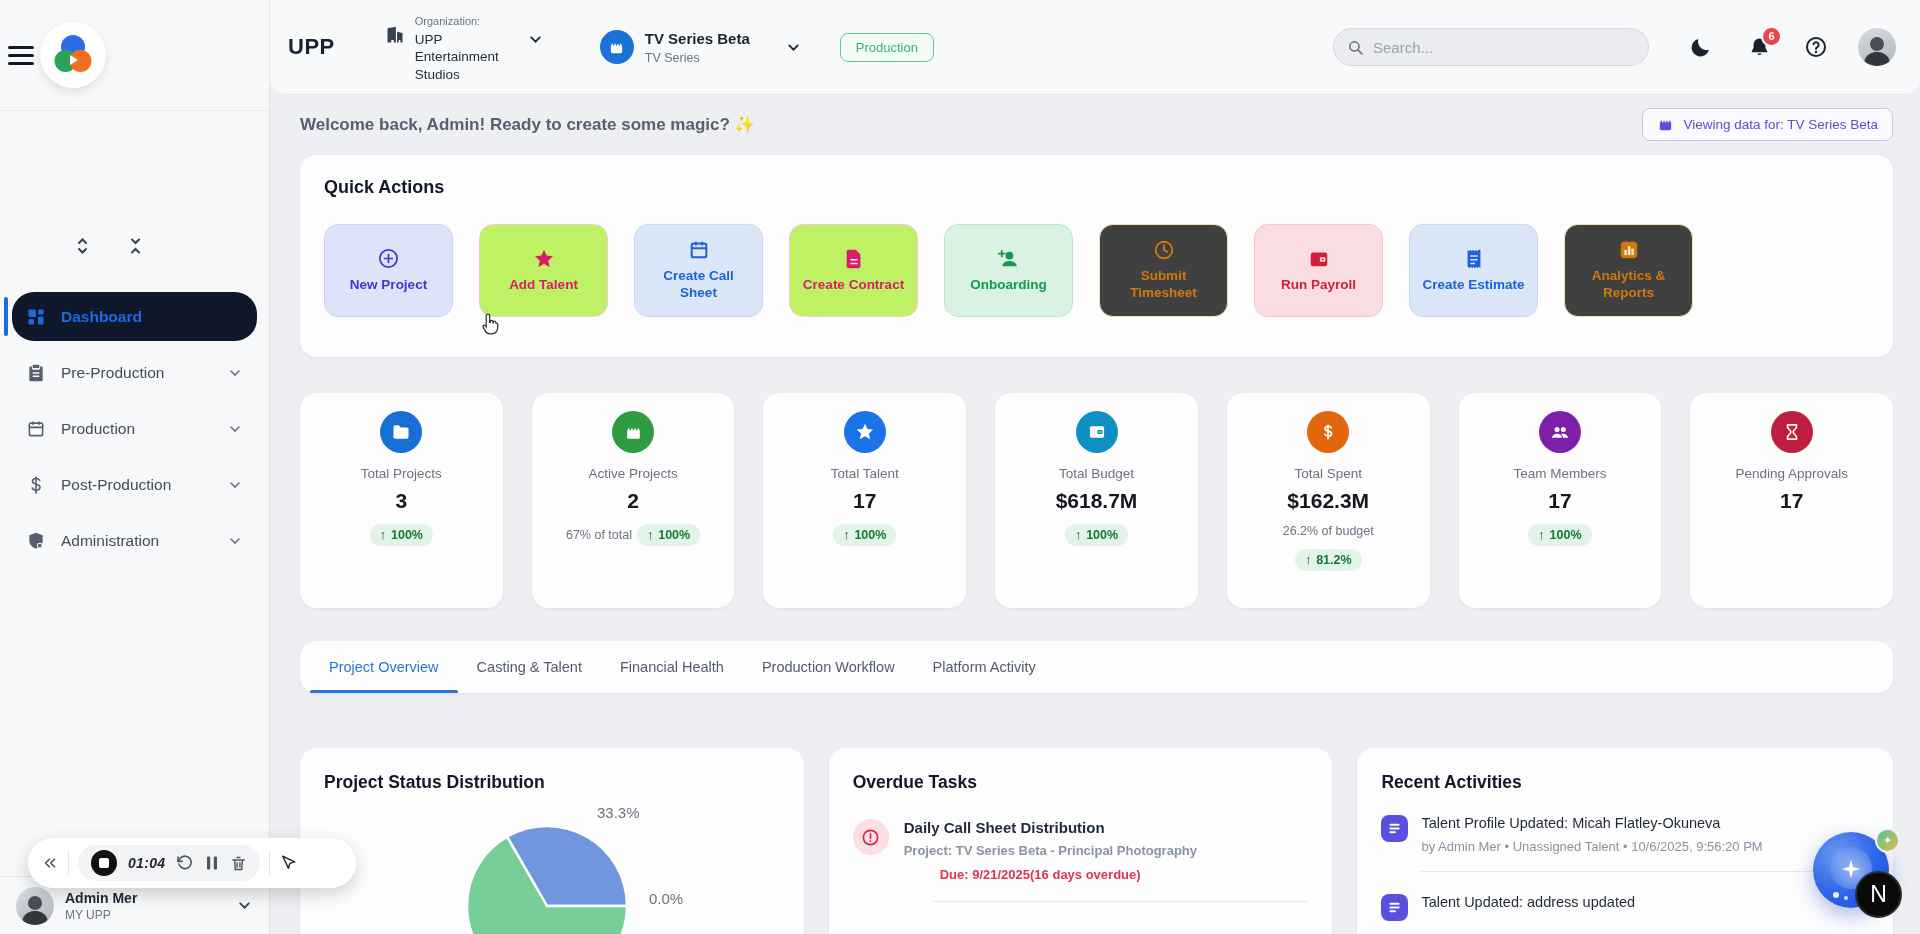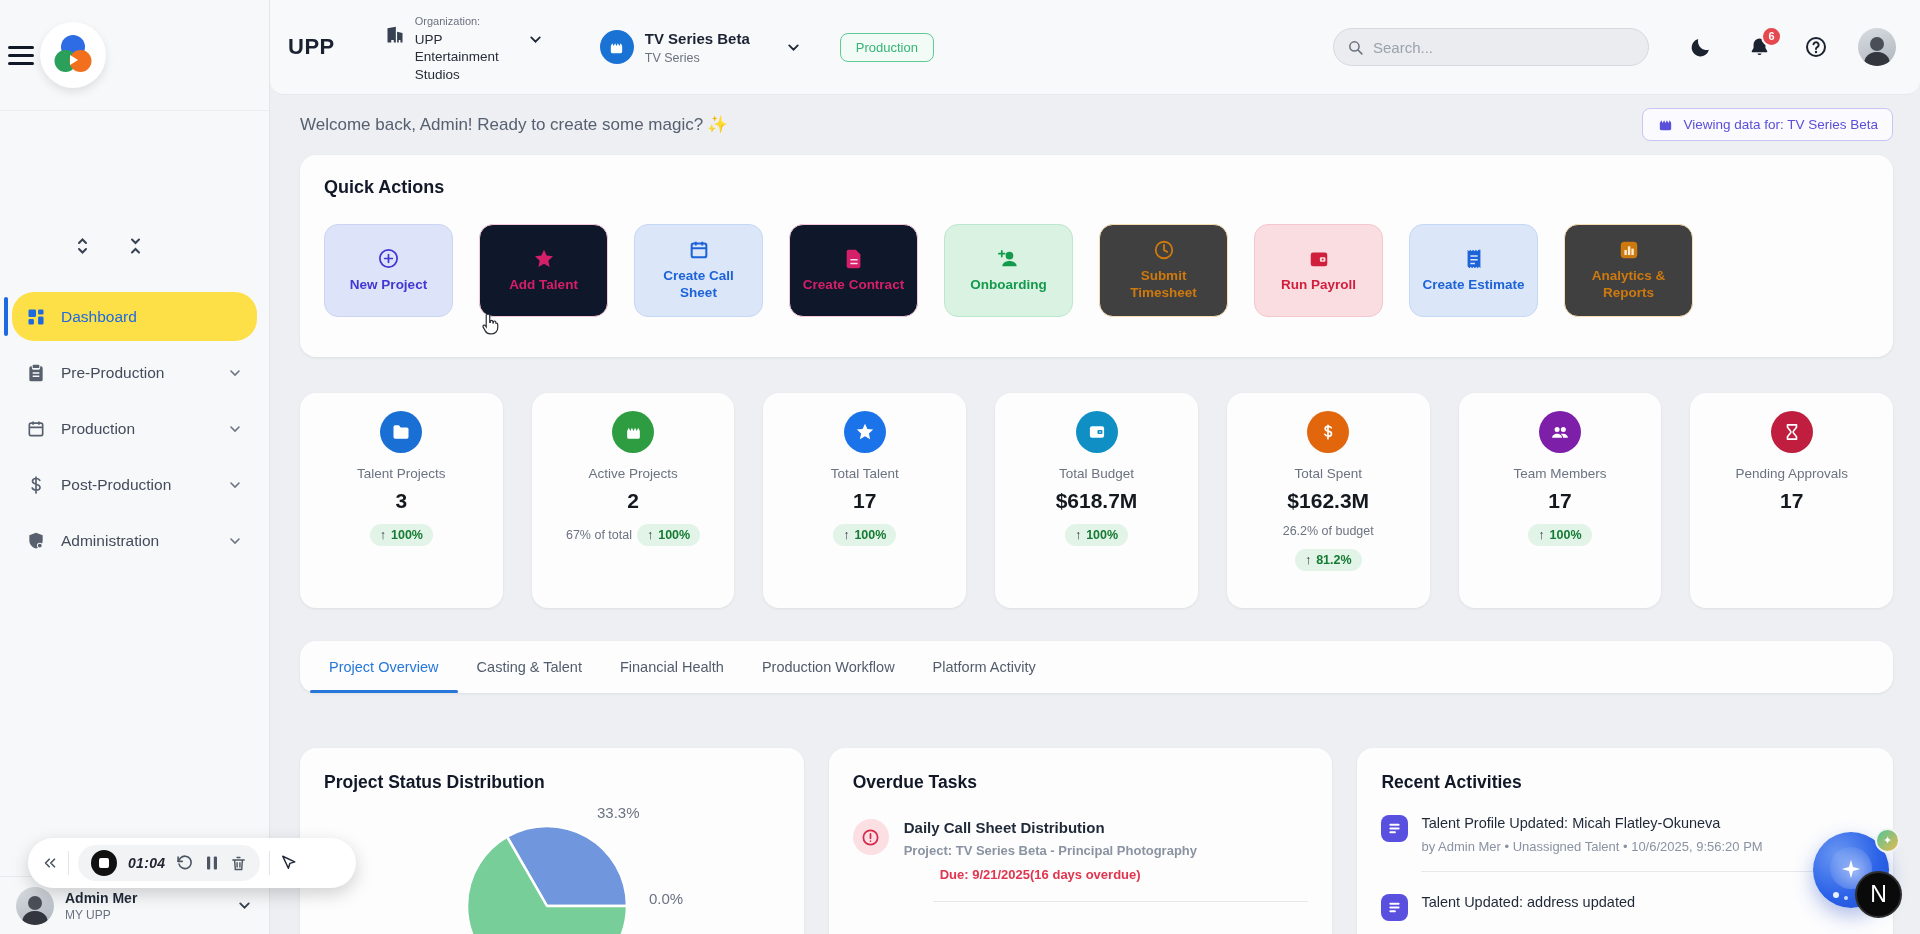--- a/index.html
+++ b/index.html
@@ -37,21 +37,21 @@
   .menu-search input::placeholder { color:#8e97a3; }
   .fold-row { position:absolute; top:238px; left:0; width:218px; display:flex; justify-content:center; gap:38px; }
   .fold-btn { color:#374151; cursor:pointer; }
   .nav { position:absolute; top:292px; left:12px; right:12px; display:flex; flex-direction:column; gap:7px; }
   .nav-item {
     position:relative; height:49px; border-radius:10px; display:flex; align-items:center;
     gap:15px; padding:0 14px; font-size:15.5px; color:#434c5b; cursor:pointer;
   }
   .nav-item .nav-ic { color:#58606f; flex:0 0 auto; }
   .nav-item .chev { margin-left:auto; color:#6b7280; }
-  .nav-item.active { background:#fde047; color:#1d6ae0; font-weight:normal;border-radius:22px; }
+  .nav-item.active { background:#0f172a; color:#1d6ae0; font-weight:bold;border-radius:22px; }
   .nav-item.active .nav-ic { color:#1d6ae0; }
   .nav-item.active::before {
     content:""; position:absolute; left:-8px; top:5px; bottom:5px; width:4px;
     border-radius:4px; background:#1d6ae0;
   }
   .user-area {
     position:absolute; left:0; right:0; bottom:0; height:58px;
     border-top:1px solid #e8eaee; display:flex; align-items:center; padding:0 16px; gap:11px;
     cursor:pointer;
   }
@@ -119,40 +119,40 @@
   .bell-badge {
     position:absolute; top:-10px; right:-11px; min-width:21px; height:21px; border-radius:11px;
     background:#e5484d; border:2px solid #f8f9fb; color:#fff; font-size:11px; font-weight:bold;
     display:flex; align-items:center; justify-content:center; padding:0 4px;
   }
   .hdr-avatar { margin-left:30px; margin-right:24px; width:38px; height:38px; cursor:pointer; }
 
   
   .main { position:absolute; left:270px; right:0; top:95px; bottom:0; padding:13px 27px 0 30px; }
   .welcome-row { display:flex; align-items:center; justify-content:space-between; }
-  .welcome { font-size:17px; font-weight:normal; color:#566070; }
+  .welcome { font-size:17px; font-weight:bold; color:#566070; }
   .view-badge {
     display:flex; align-items:center; gap:9px; border:1px solid #c9c4f0; background:#fbfaff;
     color:#5a4fd8; border-radius:8px; padding:7px 14px; font-size:13.5px; cursor:pointer;
   }
   .view-badge .vb-ic { color:#5a4fd8; }
 
   .card { background:#fdfdfe; border-radius:16px; box-shadow:0 1px 3px rgba(15,23,42,.07); }
 
   .qa-card { margin-top:14px; height:202px; padding:22px 24px; }
   .qa-title { font-size:18px; font-weight:bold; color:#111827; }
   .qa-row { display:flex; justify-content:flex-start; gap:26px; margin-top:26px; }
   .qa-btn {
     width:129px; height:93px; border-radius:14px; border:1px solid transparent;
     display:flex; flex-direction:column; align-items:center; justify-content:center; gap:7px;
     font-weight:bold; font-size:13.5px; text-align:center; line-height:1.25; cursor:pointer;
     padding:0 8px; font-family:inherit;
   }
   .qa-indigo { background:#dde3f8; border-color:#cbd5f3; color:#4237d2; }
-  .qa-pink   { background:#0f172a; border-color:#f5c8da; color:#d61f69; }
+  .qa-pink   { background:#bef264; border-color:#f5c8da; color:#d61f69; }
   .qa-blue   { background:#dbe6f9; border-color:#c6d8f5; color:#1d63d8; }
   .qa-green  { background:#d9f2e2; border-color:#bde7cd; color:#149a4d; }
   .qa-amber  { background:#404040; border-color:#f7dcb3; color:#ce790e; }
   .qa-red    { background:#fadde1; border-color:#f4c6cd; color:#d01f3c; }
 
   .stats-row { display:flex; gap:29px; margin-top:36px; }
   .stat-card { flex:1 1 0; height:215px; padding-top:18px; text-align:center; }
   .stat-ic {
     width:42px; height:42px; border-radius:50%; margin:0 auto; display:flex;
     align-items:center; justify-content:center;
@@ -577,21 +577,21 @@
   </section>
 
   <section class="stats-row">
 
     <div class="card stat-card">
       <div class="stat-ic st-blue">
         <svg width="20" height="20" viewBox="0 0 24 24" fill="#fff">
             <path d="M3 6a2 2 0 0 1 2-2h4.5l2 2.5H19a2 2 0 0 1 2 2V18a2 2 0 0 1-2 2H5a2 2 0 0 1-2-2z"></path>
           </svg>
       </div>
-      <div class="stat-label">Talent Projects</div>
+      <div class="stat-label">Total Projects</div>
       <div class="stat-value">3</div>
       <div class="stat-subrow">
           <span class="trend">
             <span class="arr">↑</span>
             <span>100%</span>
           </span>
         </div>
     </div>
 
     <div class="card stat-card">

